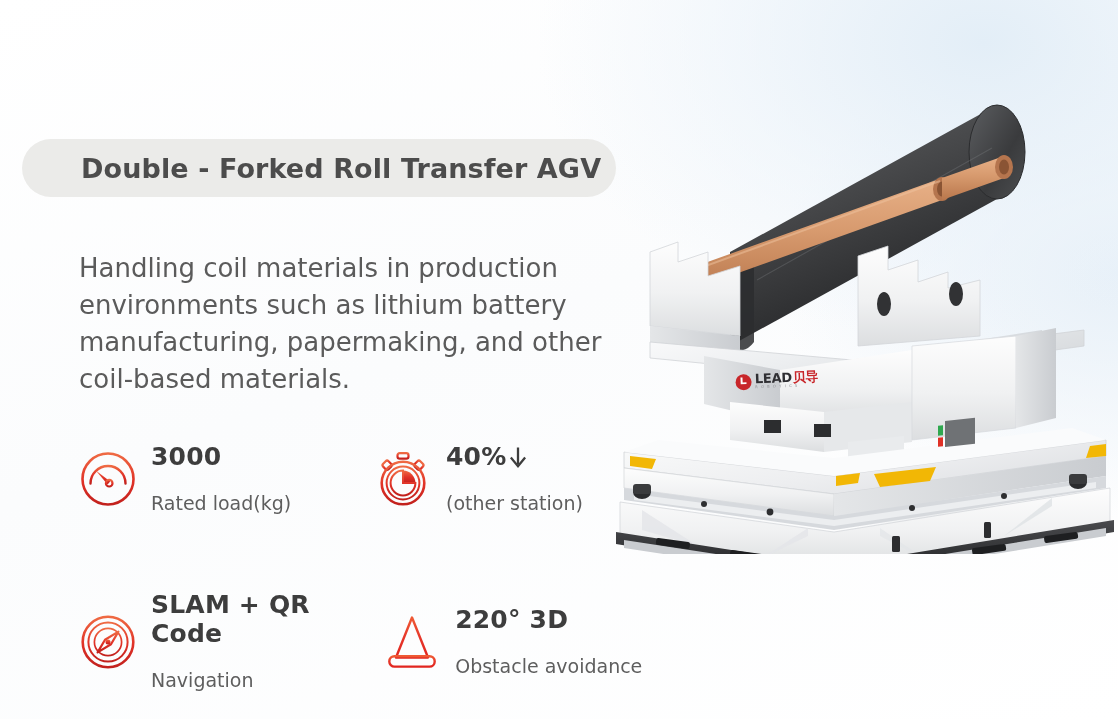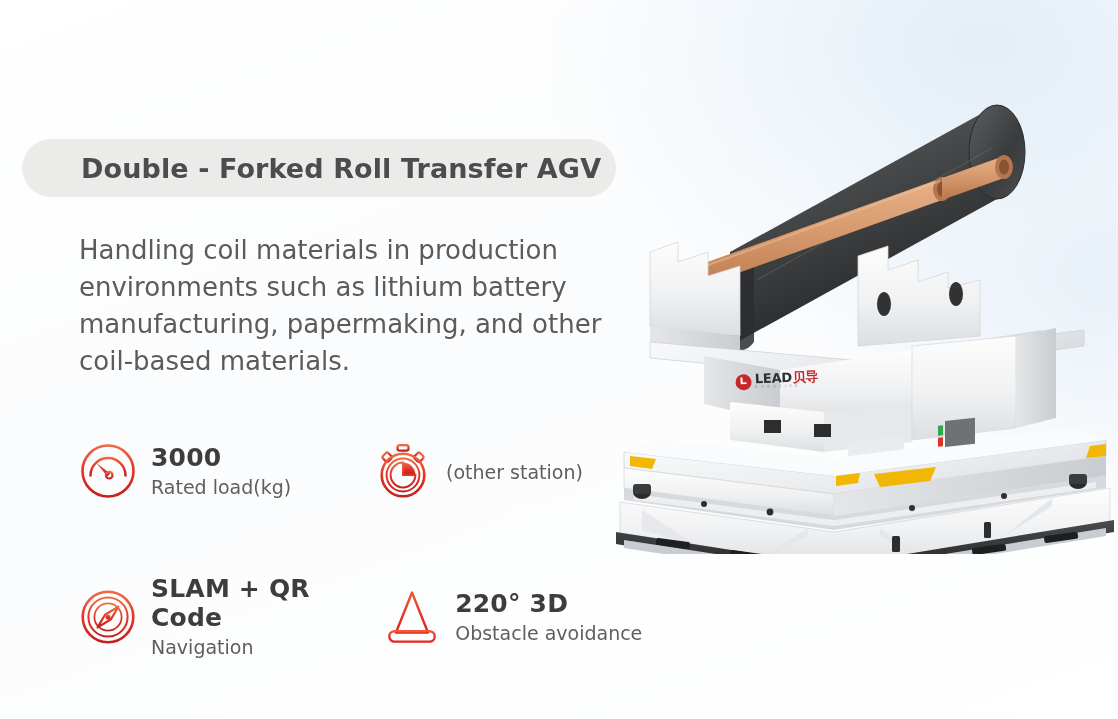--- a/index.html
+++ b/index.html
@@ -33,21 +33,21 @@
     margin-left:59px;
     font-size:27px;
     font-weight:bold;
     color:#4c4c4c;
     letter-spacing:0.1px;
     white-space:nowrap;
     font-family:"DejaVu Sans", sans-serif;
   }
 
   .desc {
-    position:absolute; left:79px; top:232px;
+    position:absolute; left:79px; top:250px;
     width:566px;
     font-size:26px;
     line-height:37px;
     color:#5b5b5b;
     font-weight:400;
     font-family:"DejaVu Sans", sans-serif;
   }
 
   
   .specs { position:absolute; left:79px; top:440px; width:570px; }
@@ -63,21 +63,21 @@
   .spec-text { margin-left:14px; padding-top:2px; }
   .spec-value {
     font-size:25px; font-weight:bold; color:#3d3d3d;
     line-height:29px; letter-spacing:0.2px;
     display:flex; align-items:center; gap:2px;
     font-family:"DejaVu Sans", sans-serif;
   }
   .spec-value .arrow-down { display:inline-block; width:20px; height:24px; }
   .spec-label {
     font-size:19px; color:#5e5e5e; line-height:25px;
-    margin-top:3px; font-weight:400;
+    margin-top:20px; font-weight:400;
     font-family:"DejaVu Sans", sans-serif;
   }
   .spec-label .l2 { display:block; }
 
   
   .product { position:absolute; left:612px; top:84px; width:506px; height:470px; }
   .product svg { display:block; width:506px; height:470px; }
 
   .logo-badge {
     position:absolute;
@@ -168,20 +168,29 @@
               <circle cx="29" cy="33" r="16.4" fill="none" stroke="url(#gWatch)" stroke-width="2"></circle>
               <line x1="29" y1="12.4" x2="29" y2="16.4" stroke="url(#gWatch)" stroke-width="2.2"></line>
               <line x1="8.0" y1="33" x2="12.0" y2="33" stroke="url(#gWatch)" stroke-width="2.2"></line>
               <line x1="46.0" y1="33" x2="50.0" y2="33" stroke="url(#gWatch)" stroke-width="2.2"></line>
               <line x1="29" y1="50.0" x2="29" y2="54.0" stroke="url(#gWatch)" stroke-width="2.2"></line>
               <path d="M29 33 L29 20.6 A12.4 12.4 0 0 1 41.4 33 Z" fill="url(#gWatch)"></path>
               <path d="M29 33 L29 20.6 A12.4 12.4 0 1 0 41.4 33 Z" fill="none" stroke="url(#gWatch)" stroke-width="2"></path>
             </svg>
           </div>
           <div class="spec-text">
+            <div class="spec-value">
+              <span>40%</span>
+              <span class="arrow-down">
+                <svg viewBox="0 0 20 24">
+                  <line x1="10" y1="2.5" x2="10" y2="19" stroke="#3d3d3d" stroke-width="2.3"></line>
+                  <path d="M3.6 13.4 L10 21.2 L16.4 13.4" fill="none" stroke="#3d3d3d" stroke-width="2.3" stroke-linecap="square" stroke-linejoin="miter"></path>
+                </svg>
+              </span>
+            </div>
             <div class="spec-label">
               <span class="l2">(other station)</span>
             </div>
           </div>
         </div>
 
       </div>
 
       <div class="spec-row row2">
 

